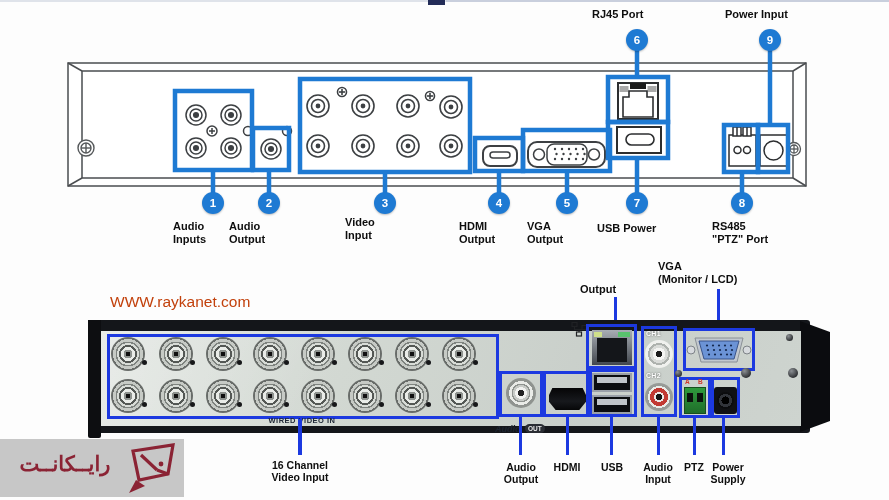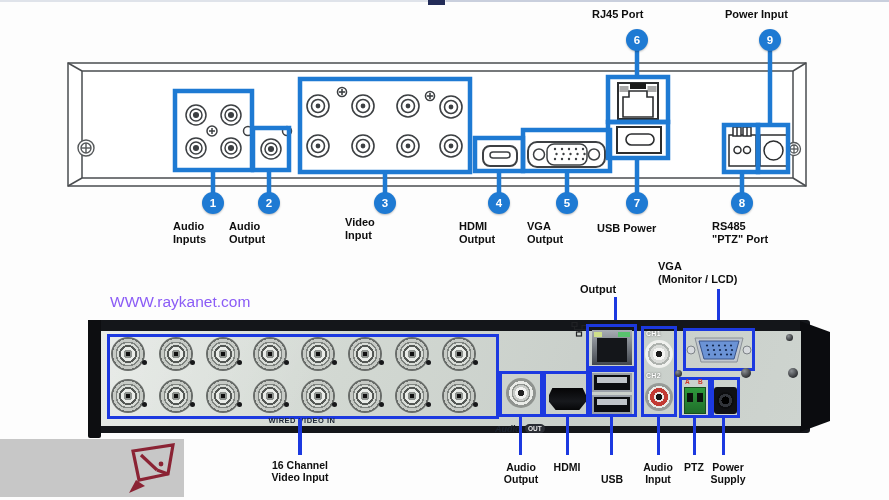--- a/index.html
+++ b/index.html
@@ -6,21 +6,21 @@
   .canvas{position:relative;width:889px;height:500px;background:#fdfdfd;overflow:hidden;
           font-family:"Liberation Sans",sans-serif;color:#111;}
   .abs{position:absolute;}
   svg{position:absolute;overflow:visible;}
   .title{font-weight:bold;font-size:20px;letter-spacing:.2px;text-align:center;color:#121212;}
   .lbl{font-weight:bold;font-size:11px;line-height:12.5px;text-align:left;white-space:pre-line;color:#0e0e0e;}
   .callout{width:22px;height:22px;border-radius:50%;background:#1e7ad3;color:#fff;
            font-weight:bold;font-size:11.5px;line-height:22px;text-align:center;
            box-shadow:0 1px 2px rgba(0,0,0,.25);}
   .blueline-b{background:#1c39e0;}
-  .watermark{font-size:15.5px;color:#8b5cf6;}
+  .watermark{font-size:15.5px;color:#c2410c;}
   
   .frame{background:#14161a;border-radius:3px;}
   .panel{background:linear-gradient(110deg,#dde2dd 0%,#d2d8d2 35%,#c9cfca 70%,#ced4cf 100%);}
   .sheen{background:linear-gradient(115deg,rgba(255,255,255,.35) 0%,rgba(255,255,255,0) 34%);pointer-events:none;}
   .bbox{border:3px solid #1c39e0;box-sizing:border-box;}
   .bnc{width:34px;height:34px;border-radius:50%;
        background:radial-gradient(circle,#101010 0 2.5px,#8d928e 2.5px 4.5px,#e9ece8 4.5px 7px,#545855 7px 9px,#d8dcd7 9px 11px,#7e837f 11px 12.5px,#c6cac5 12.5px 15px,#63676409 15px,#686c69 15px 17px);}
   .chdot{position:absolute;left:31px;top:23px;width:5px;height:5px;border-radius:50%;background:#17181a;}
   .rca{width:30px;height:30px;border-radius:50%;
        background:radial-gradient(circle,#232323 0 3px,#f1f2f0 3px 6px,#c7cac6 6px 8px,#8f938f 8px 9.5px,#e9ebe7 9.5px 12px,#8f938f 12px 15px);}
@@ -401,28 +401,29 @@
   <div class="abs blueline-b" style="left:610px;top:416px;width:3px;height:39px;"></div>
   <div class="abs blueline-b" style="left:657px;top:416px;width:3px;height:39px;"></div>
   <div class="abs blueline-b" style="left:693px;top:417px;width:3px;height:38px;"></div>
   <div class="abs blueline-b" style="left:722px;top:417px;width:3px;height:38px;"></div>
 
   <div class="abs blbl" style="left:255px;top:459px;width:90px;">16 Channel
 Video Input</div>
   <div class="abs blbl" style="left:486px;top:461px;width:70px;">Audio
 Output</div>
   <div class="abs blbl" style="left:537px;top:461px;width:60px;">HDMI</div>
-  <div class="abs blbl" style="left:587px;top:473px;width:50px;">USB</div>
+  <div class="abs blbl" style="left:587px;top:461px;width:50px;">USB</div>
   <div class="abs blbl" style="left:628px;top:461px;width:60px;">Audio
 Input</div>
   <div class="abs blbl" style="left:674px;top:461px;width:40px;">PTZ</div>
   <div class="abs blbl" style="left:697px;top:461px;width:62px;">Power
 Supply</div>
 
   <div class="abs logo-box" style="left:0;top:439px;width:184px;height:58px;"></div>
+  <div class="abs logo-txt" style="left:4px;top:452px;width:122px;">رایــکانــت</div>
   <svg style="left:126px;top:441px;width:56px;height:54px;" viewBox="0 0 56 54">
     <g stroke="#8b2334" fill="none" stroke-width="3.2">
       <path d="M7,10 L47,4 L42,33 L13,39 Z"></path>
       <path d="M15,14 L31,29"></path>
       <path d="M31,29 L42,33"></path>
     </g>
     <circle cx="35" cy="23" r="2.4" fill="#8b2334"></circle>
     <path d="M10,39 L3,52 L19,45 Z" fill="#8b2334"></path>
   </svg>
 

